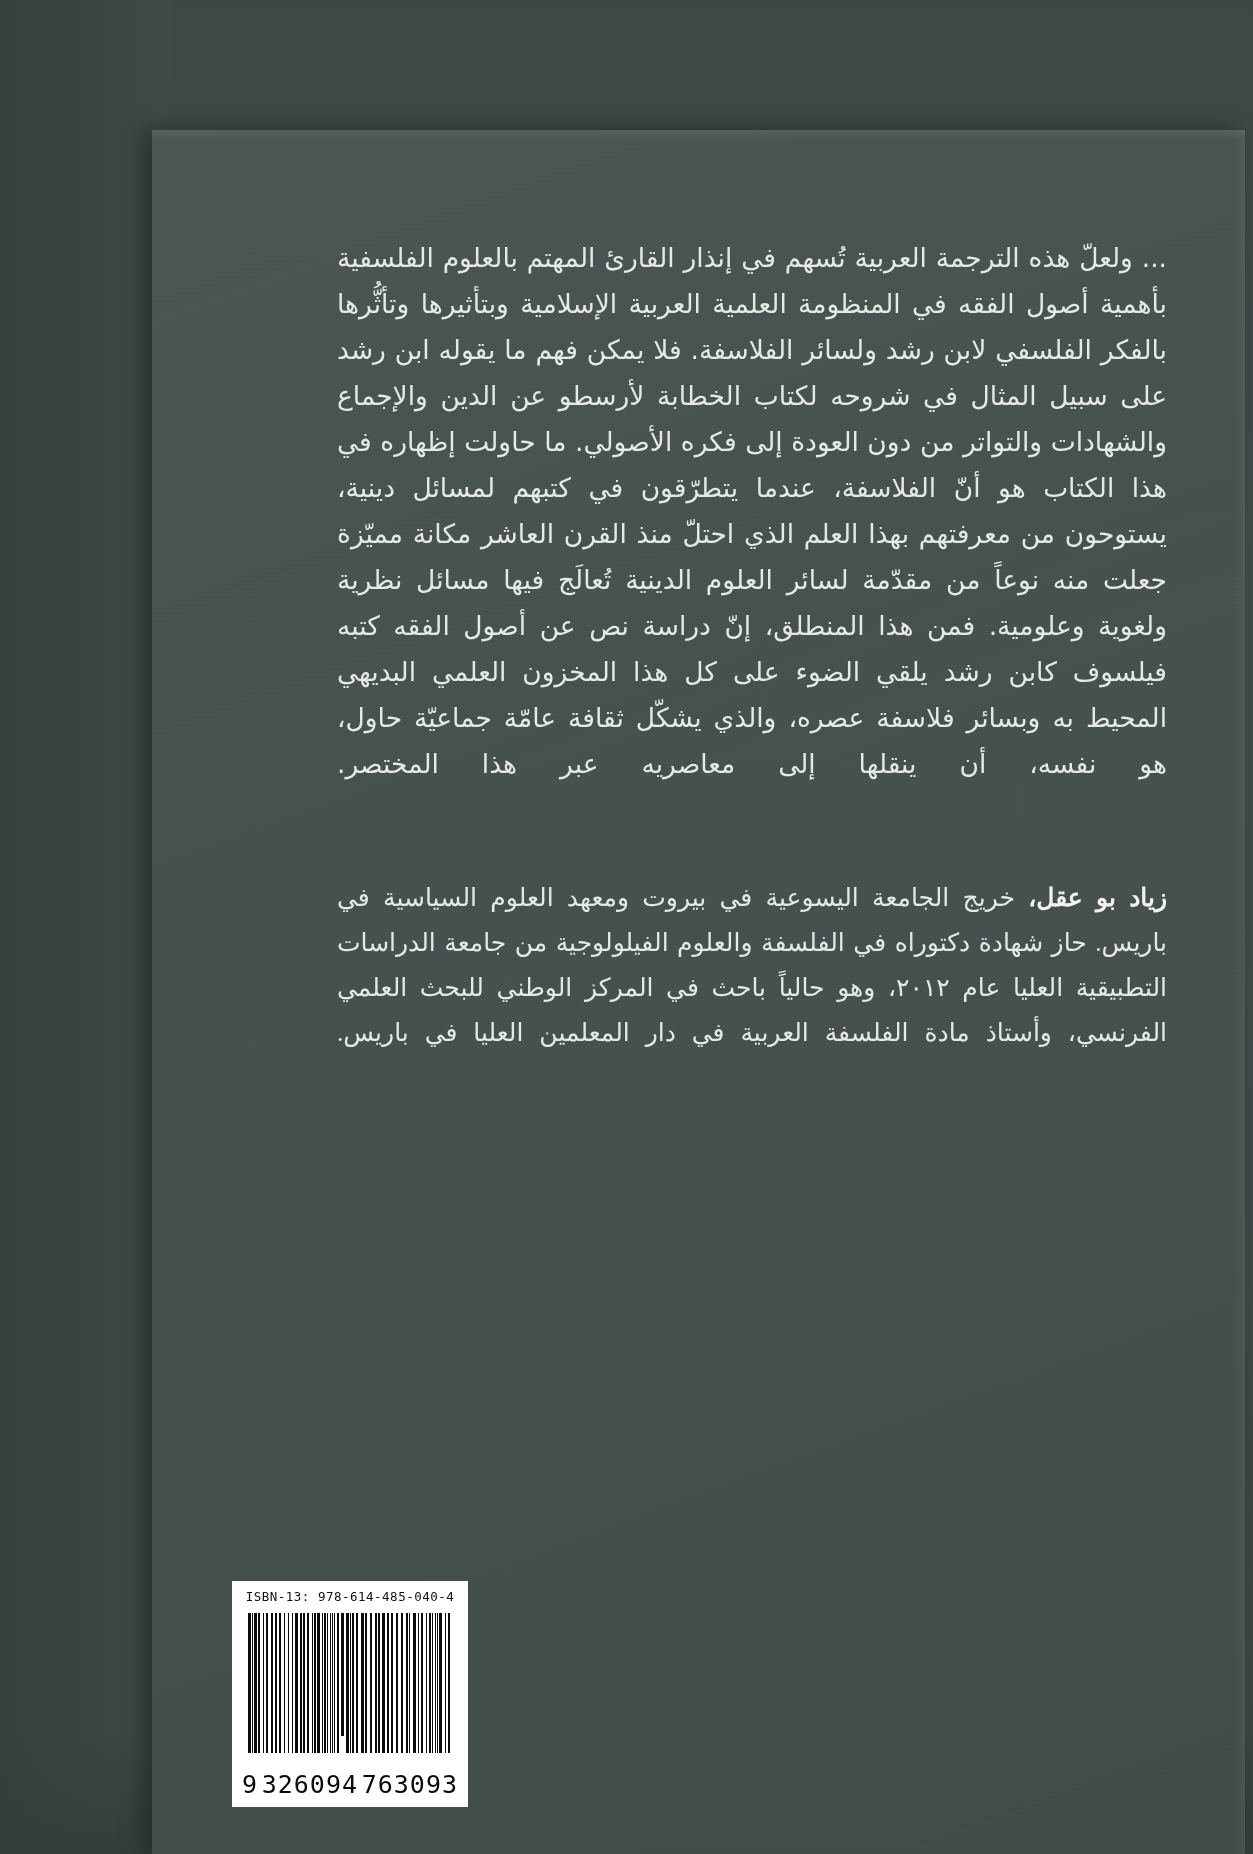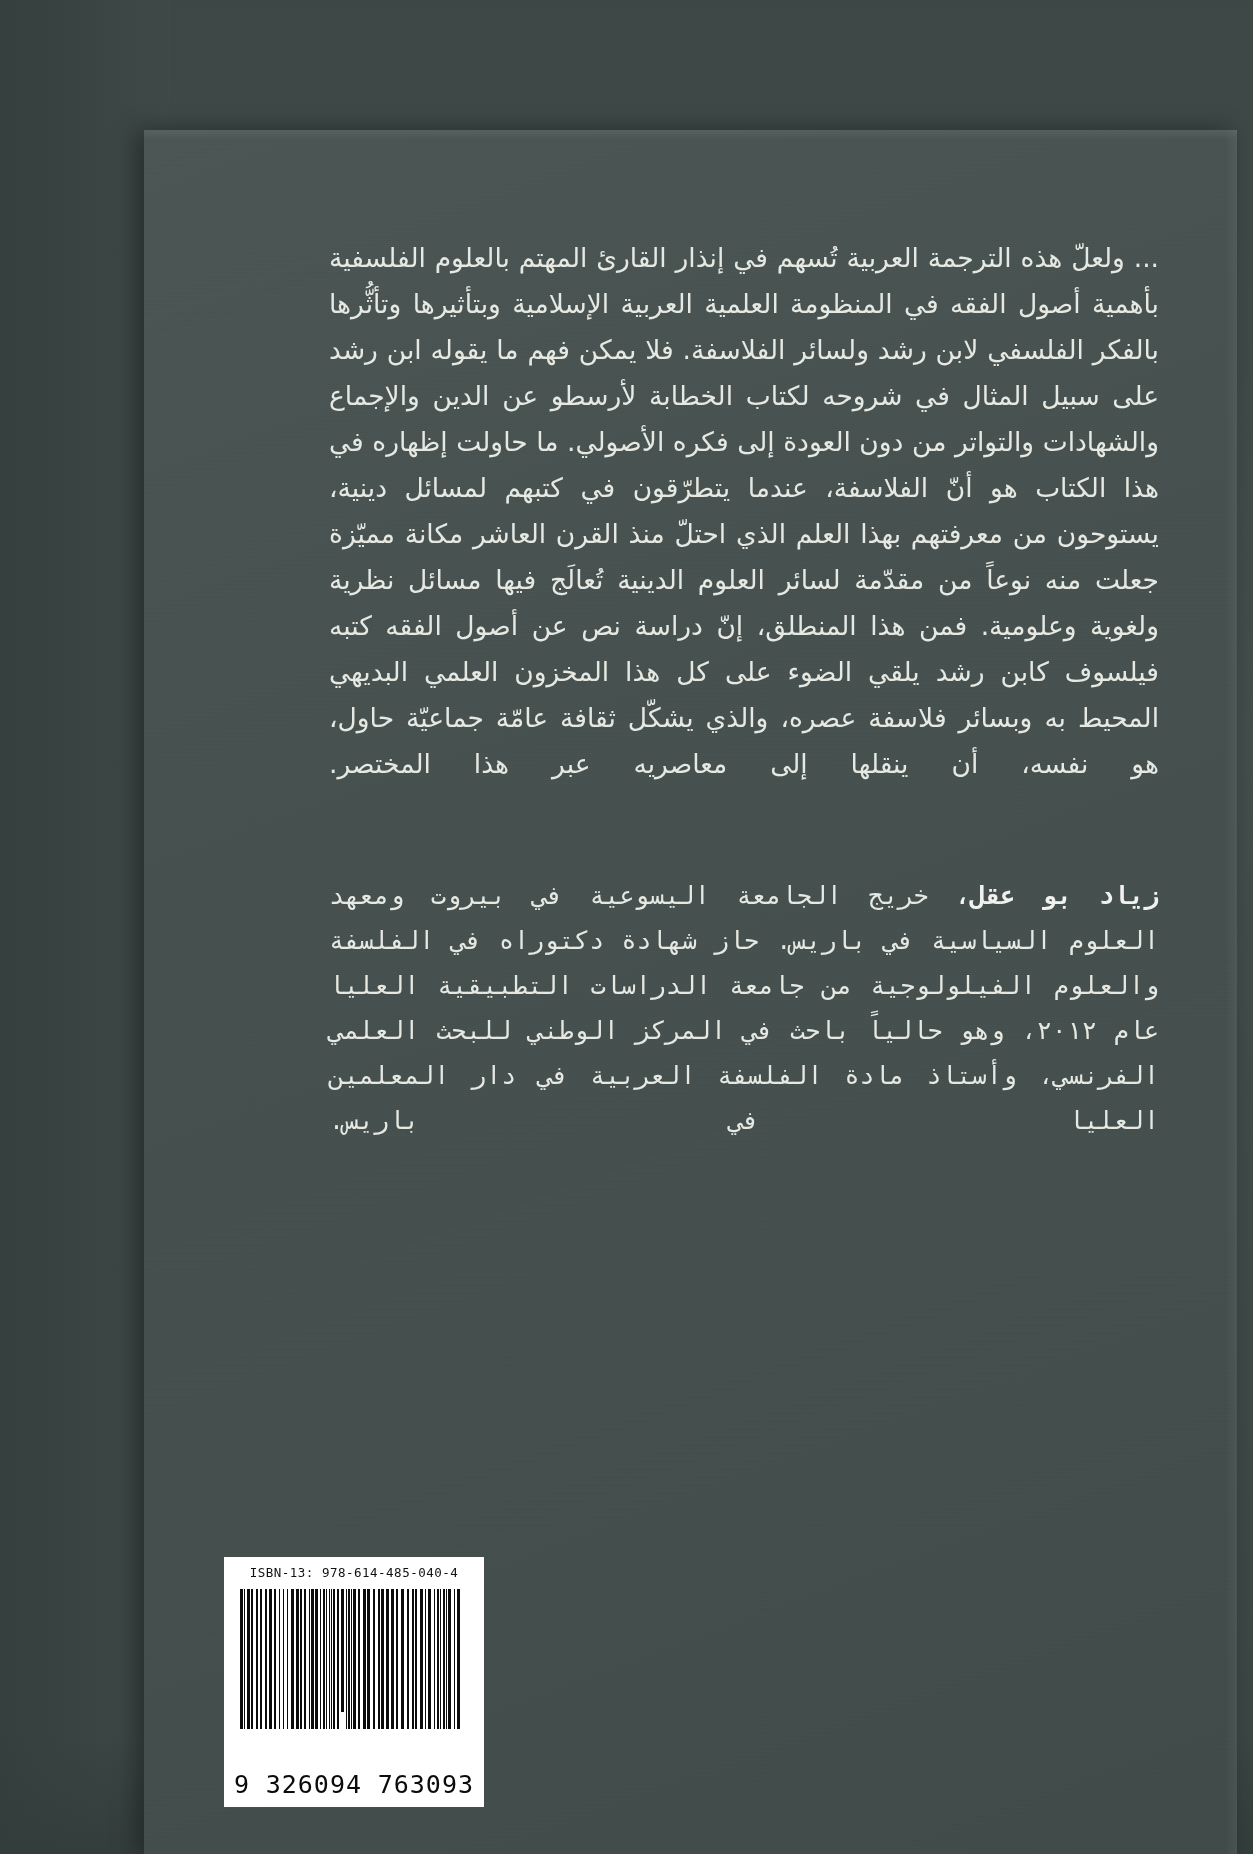--- a/index.html
+++ b/index.html
@@ -31,21 +31,21 @@
   .backdrop-shadow-bottom {
     position: absolute;
     left: 0; right: 0; bottom: 0;
     height: 120px;
     background: linear-gradient(0deg, #333d3c 0%, rgba(60,71,70,0) 100%);
   }
 
   
   .cover {
     position: absolute;
-    left: 144px;
+    left: 152px;
     top: 130px;
     width: 1093px;
     height: 1724px;
     background:
       repeating-linear-gradient(0deg, rgba(255,255,255,0.012) 0px, rgba(255,255,255,0.012) 1px, rgba(0,0,0,0.012) 1px, rgba(0,0,0,0.012) 2px),
       linear-gradient(160deg, #4a5554 0%, #46514f 35%, #434e4d 70%, #3f4a49 100%);
     box-shadow: -8px 0 22px rgba(0,0,0,0.35);
   }
   .cover-edge-top {
     position: absolute;
@@ -75,41 +75,41 @@
     direction: rtl;
     letter-spacing: 0px;
   }
 
   .author-block {
     position: absolute;
     right: 78px;
     top: 745px;
     width: 830px;
     color: #e6e8e2;
-    font-family: Liberation Mono, monospace;
+    font-family: Liberation Serif, serif;
     font-size: 25px;
     line-height: 45px;
     text-align: justify;
     text-align-last: justify;
     direction: rtl;
   }
   .author-name {
     font-weight: bold;
     color: #f1f2ee;
   }
 
   
   .barcode-box {
     position: absolute;
     left: 80px;
     bottom: 47px;
     width: 228px;
     height: 218px;
     background: #ffffff;
-    padding: 16px;
+    padding: 4px;
     direction: ltr;
   }
   .isbn-text {
     position: absolute;
     top: 8px;
     left: 0;
     right: 0;
     text-align: center;
     font-family: "DejaVu Sans Mono", monospace;
     font-size: 12.5px;

